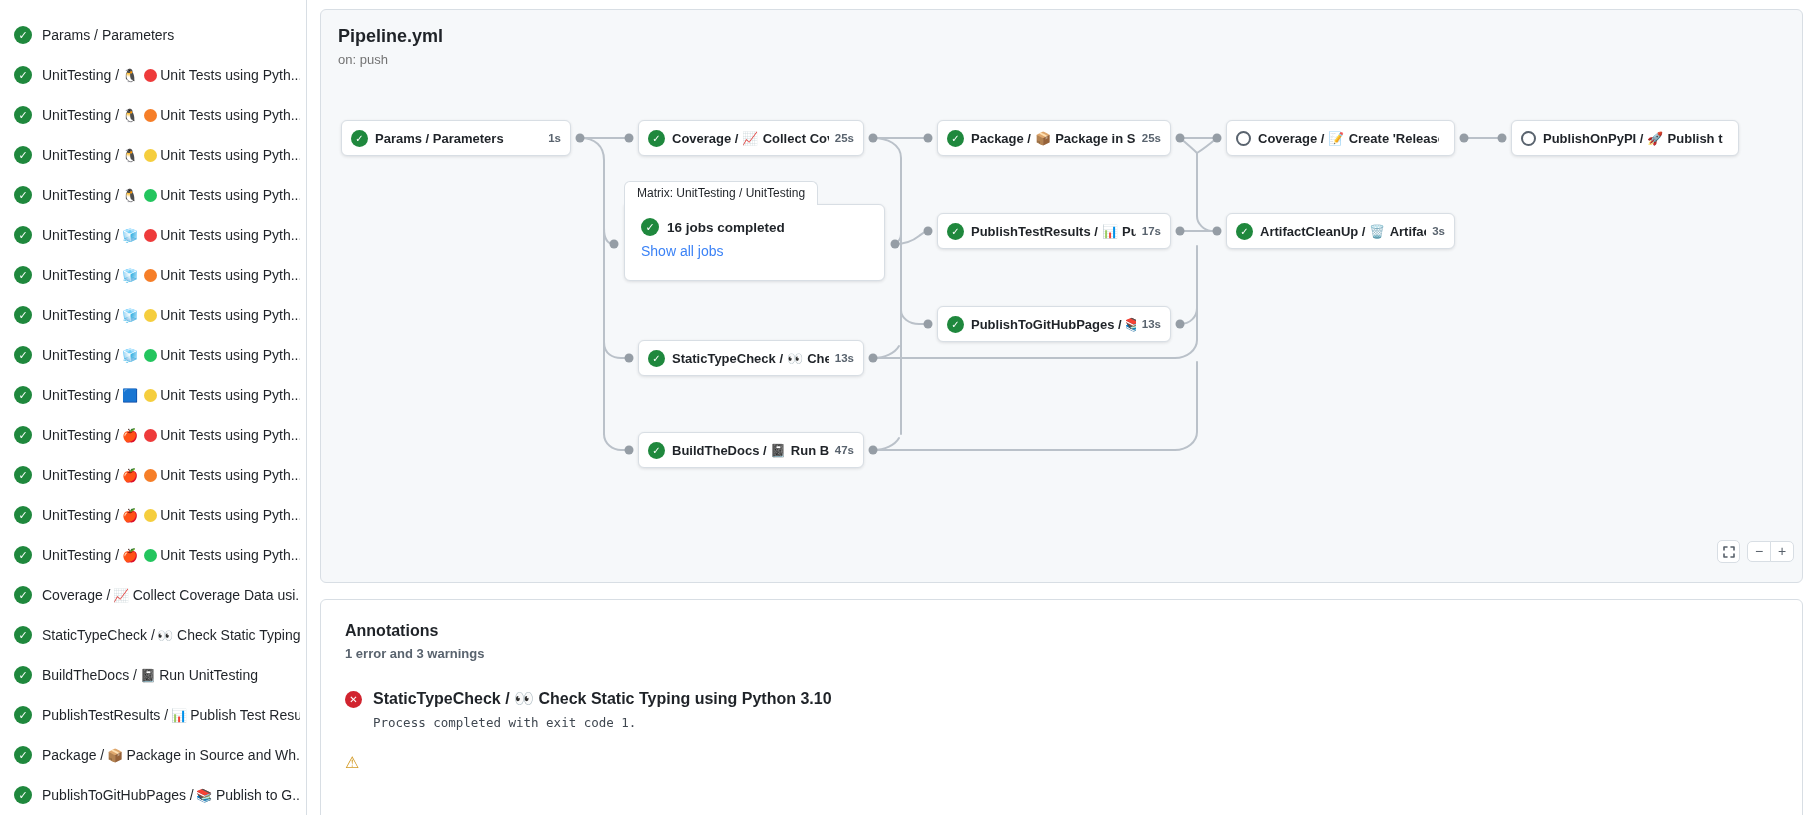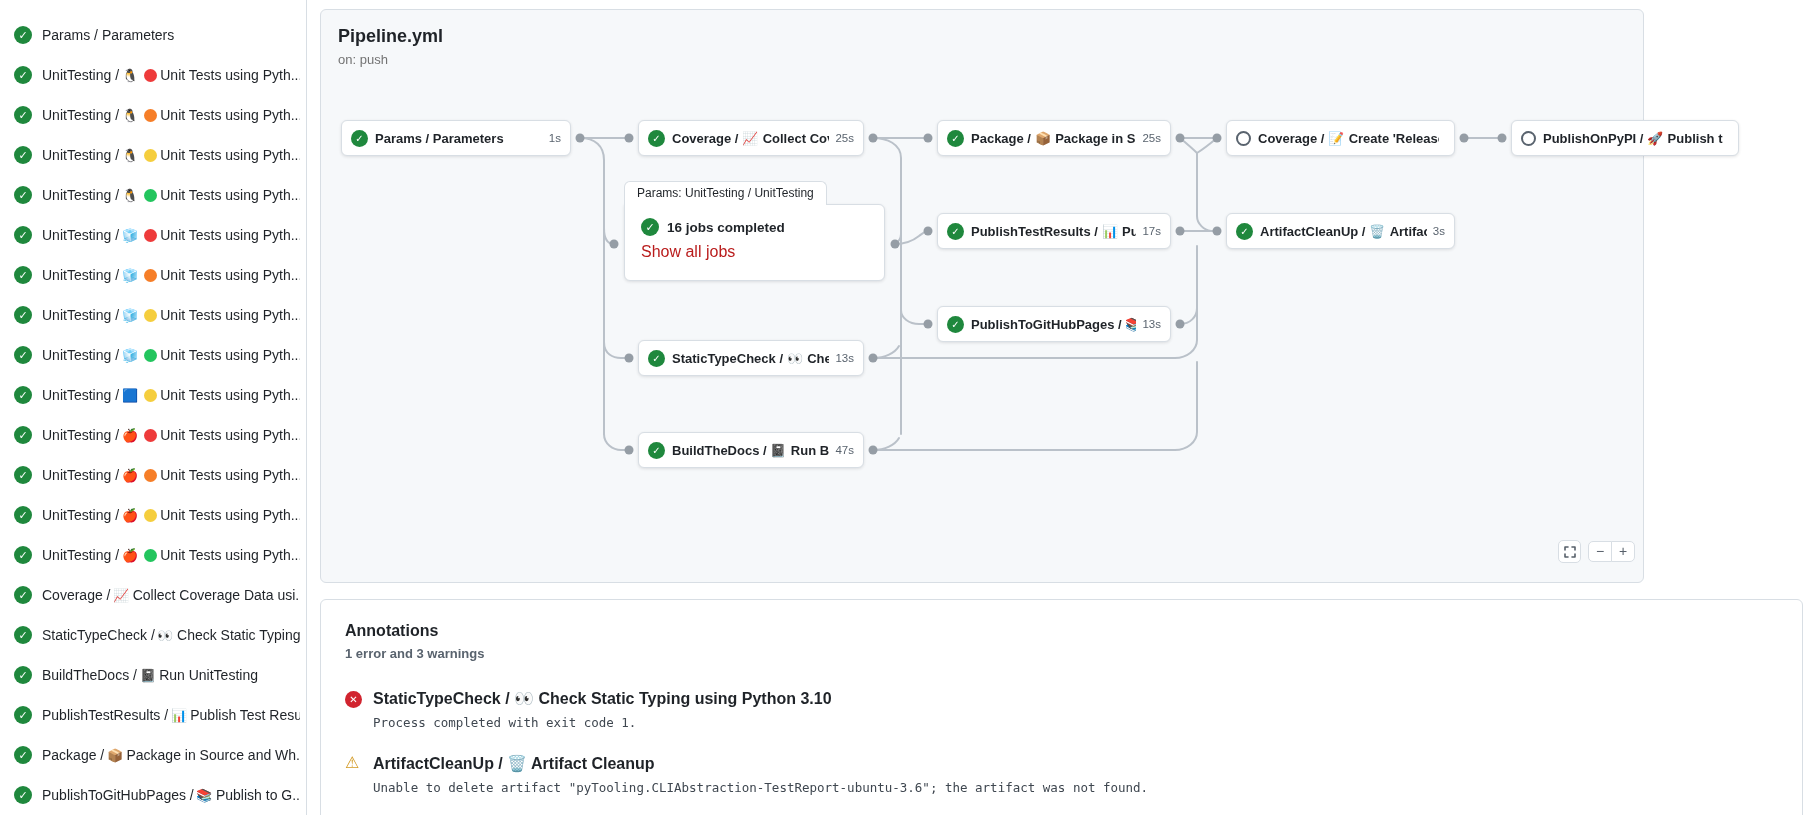--- a/index.html
+++ b/index.html
@@ -17,48 +17,48 @@
                font-size:14px; white-space:nowrap; overflow:hidden; cursor:pointer; }
   .ck { flex:0 0 18px; width:18px; height:18px; border-radius:50%; background:#1f883d;
         color:#fff; font-size:11px; font-weight:700; display:inline-flex;
         align-items:center; justify-content:center; }
   .side-item .ck { margin-right:10px; }
   .lbl { overflow:hidden; white-space:nowrap; }
   .emj { margin:0 3px; font-size:13px; }
   .dot { display:none; width:13px; height:13px; border-radius:50%; vertical-align:-2px; margin:0 3px; }
 
   
-  .graph-card { position:absolute; left:320px; top:9px; width:1324px; height:574px;
+  .graph-card { position:absolute; left:320px; top:9px; width:1483px; height:574px;
                 background:#f6f8fa; border:1px solid #d8dee4; border-radius:6px; }
   .g-title { position:absolute; left:17px; top:16px; font-size:18px; font-weight:700; }
   .g-sub   { position:absolute; left:17px; top:42px; font-size:13px; color:#737373; }
 
   .edges { position:absolute; left:0; top:0; width:1483px; height:574px; }
 
   .node { position:absolute; height:36px; display:flex; align-items:center;
           background:#fff; border:1px solid #d8dee4; border-radius:6px;
           box-shadow:0 1px 3px rgba(31,35,40,.12); padding:0 9px;
           font-size:13px; font-weight:700; cursor:pointer; }
   .node .ck { margin-right:7px; width:17px; height:17px; flex:0 0 17px; font-size:10px; }
   .skip { width:15px; height:15px; flex:0 0 15px; border:2px solid #59636e; border-radius:50%;
           background:transparent; margin-right:7px; }
   .nl { display:flex; align-items:center; white-space:nowrap; overflow:hidden; min-width:0; }
   .nl .emj { margin:0 4px; }
-  .dur { margin-left:auto; padding-left:6px; font-size:11.5px; font-weight:400; color:#59636e; }
+  .dur { margin-left:auto; padding-left:6px; font-size:11.5px; font-weight:700; color:#59636e; }
 
   
   .mx { position:absolute; left:303px; top:171px; }
   .mx-tab { display:inline-block; background:#fff; border:1px solid #d8dee4; border-bottom:none;
             border-radius:6px 6px 0 0; padding:4px 12px 5px; font-size:12px; position:relative; z-index:2; }
   .mx-body { width:261px; height:77px; background:#fff; border:1px solid #d8dee4;
              border-radius:0 6px 6px 6px; box-shadow:0 1px 3px rgba(31,35,40,.12);
              margin-top:-1px; padding:13px 16px; position:relative; z-index:1; }
   .mx-row { display:flex; align-items:center; font-size:13.5px; font-weight:700; }
   .mx-row .ck { margin-right:8px; }
-  .mx-link { margin-top:7px; margin-left:0; font-size:16px; color:#b91c1c; cursor:pointer; }
+  .mx-link { margin-top:7px; margin-left:0; font-size:14px; color:#3b82f6; cursor:pointer; }
 
   
   .fs-btn { position:absolute; right:62px; top:530px; width:23px; height:23px;
             background:#fff; border:1px solid #d8dee4; border-radius:5px;
             display:flex; align-items:center; justify-content:center; cursor:pointer; }
   .zoom-grp { position:absolute; right:8px; top:531px; display:flex; }
   .z-btn { width:24px; height:21px; background:#fff; border:1px solid #d8dee4;
            color:#57606a; font-size:14px; line-height:19px; text-align:center; cursor:pointer; }
   .z-out { border-radius:5px 0 0 5px; }
   .z-in  { border-radius:0 5px 5px 0; margin-left:-1px; }
@@ -252,21 +252,21 @@
     <span class="skip"></span>
     <span class="nl">
         <span>PublishOnPyPI /</span>
         <span class="emj">🚀</span>
         <span>Publish to ...</span>
       </span>
     <span class="dur"></span>
   </div>
 
   <div class="mx">
-    <div class="mx-tab">Params: UnitTesting / UnitTesting</div>
+    <div class="mx-tab">Matrix: UnitTesting / UnitTesting</div>
     <div class="mx-body">
       <div class="mx-row">
         <span class="ck">✓</span>
         <span>16 jobs completed</span>
       </div>
       <div class="mx-link">Show all jobs</div>
     </div>
   </div>
 
   <div class="node" style="left:616px;top:203px;width:234px">
@@ -336,18 +336,14 @@
   <div class="ann-item">
     <span class="ann-ic"><span class="err-ic">✕</span></span>
     <div>
       <div class="ann-t">StaticTypeCheck / 👀 Check Static Typing using Python 3.10</div>
       <div class="ann-d">Process completed with exit code 1.</div>
     </div>
   </div>
 
   <div class="ann-item">
     <span class="ann-ic"><span class="warn-ic">⚠</span></span>
-    <div>
-      <div class="ann-t">ArtifactCleanUp / 🗑️ Artifact Cleanup</div>
-      <div class="ann-d">Unable to delete artifact "pyTooling.CLIAbstraction-TestReport-ubuntu-3.6"; the artifact was not found.</div>
-    </div>
   </div>
 </div>
 
 </body></html>

